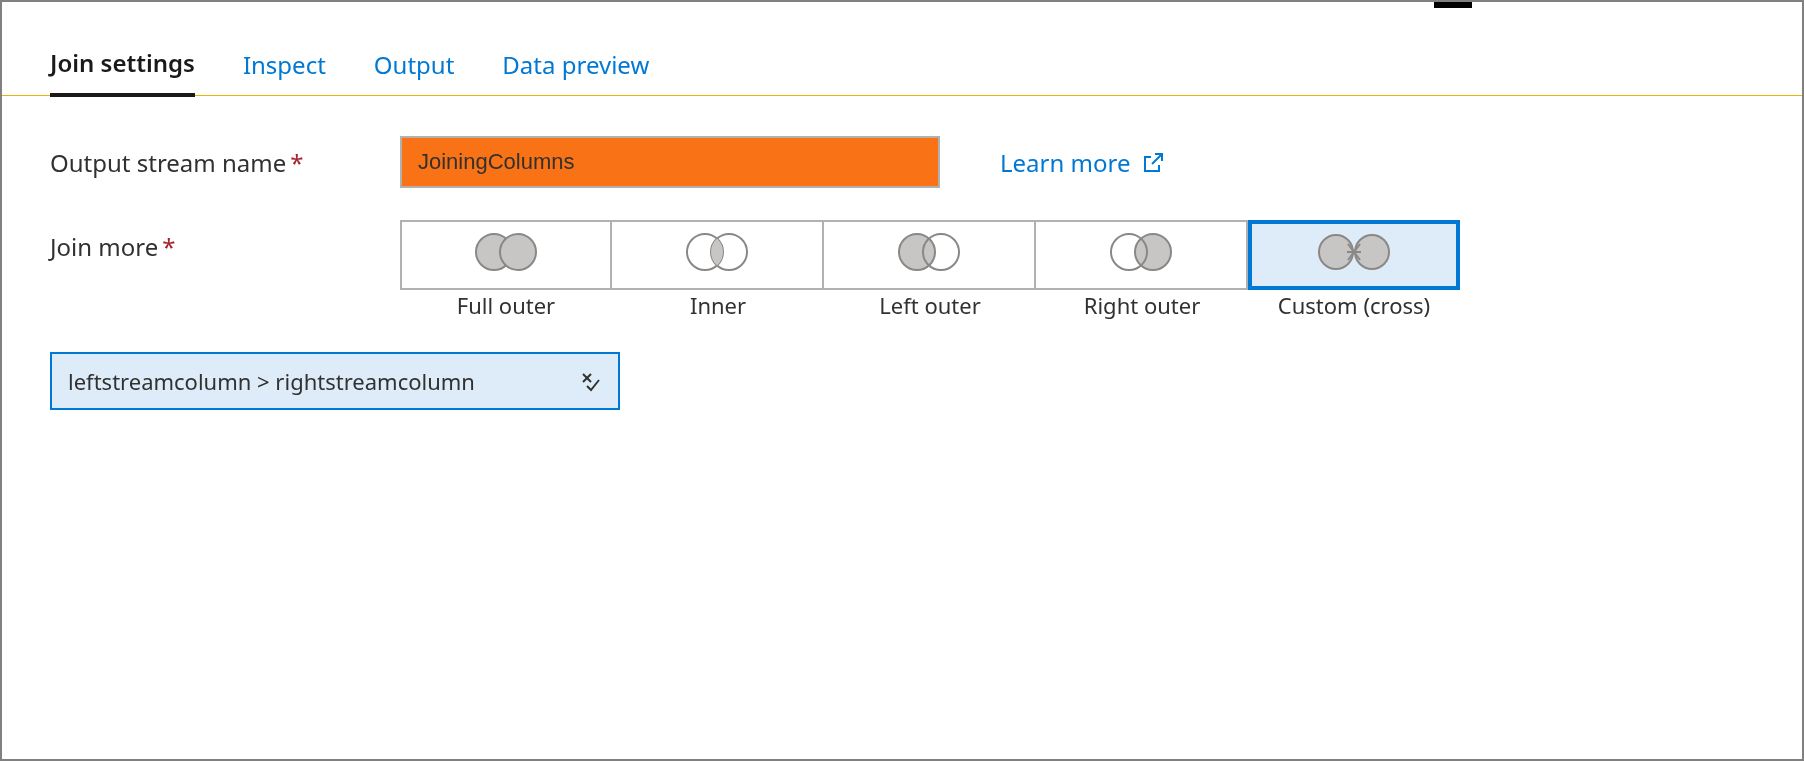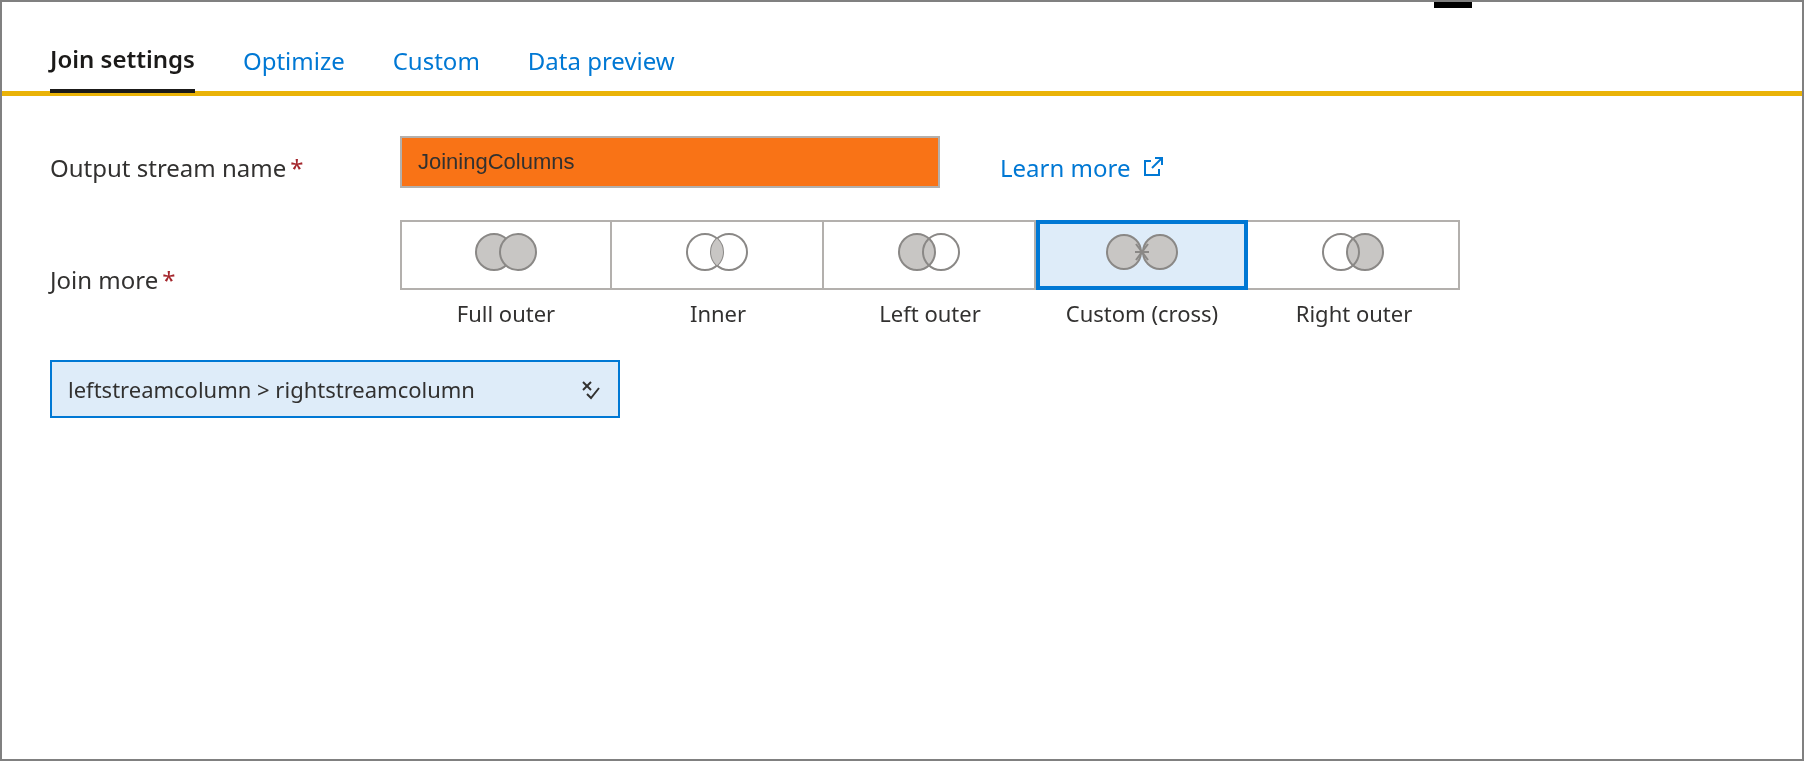--- a/index.html
+++ b/index.html
@@ -24,21 +24,21 @@
     width: 38px; height: 6px;
     background: #000;
   }
 
   
   .tab-row {
     display: flex;
     align-items: flex-end;
     gap: 48px;
     padding: 28px 48px 0 48px;
-    border-bottom: 5px solid #eab308;
+    border-bottom: 1px solid #eab308;
     height: 94px;
   }
   .tab {
     font-size: 24px;
     padding-bottom: 14px;
     cursor: pointer;
     color: #0078d4;
   }
   .tab.active {
     color: #1b1a19;
@@ -46,21 +46,21 @@
     border-bottom: 4px solid #1b1a19;
     margin-bottom: -2px;
   }
 
   
   .form-area {
     padding: 40px 48px;
   }
   .form-row {
     display: flex;
-    align-items: center;
+    align-items: flex-start;
     margin-bottom: 32px;
   }
   .form-label-col {
     width: 350px;
     font-size: 24px;
     color: #323130;
     padding-top: 10px;
   }
   .req {
     color: #a4262c;
@@ -138,21 +138,20 @@
     border: 2px solid #b3b0ad;
     display: flex; align-items:center; justify-content:center;
     background:#fff;
   }
   .jt-opt + .jt-opt .jt-box { border-left: none; }
   .jt-opt.selected .jt-box {
     border: 4px solid #0078d4;
     background: #deecf9;
   }
   .jt-label {
-    margin-top: 8px;
     font-size: 22px;
     color: #323130;
     text-align:center;
   }
 
   
   .jt-box svg { width: 90px; height: 44px; }
 
   
   .cond-input {
@@ -173,22 +172,22 @@
 
 </style>
 </head>
 <body>
 
 <div class="outer-frame">
   <div class="top-stub"></div>
 
   <div class="tab-row">
     <div class="tab active">Join settings</div>
-    <div class="tab">Optimize</div>
-    <div class="tab">Custom</div>
+    <div class="tab">Inspect</div>
+    <div class="tab">Output</div>
     <div class="tab">Data preview</div>
   </div>
 
   <div class="form-area">
 
     <div class="form-row">
       <div class="form-label-col">
         <span>Output stream name</span><span class="req">*</span>
       </div>
       <div class="form-field-col">
@@ -250,45 +249,45 @@
               <span>
                 <svg viewBox="0 0 90 44">
                   <circle cx="33" cy="22" r="18" fill="#c8c6c4" stroke="#8a8886" stroke-width="2"></circle>
                   <circle cx="57" cy="22" r="18" fill="none" stroke="#8a8886" stroke-width="2"></circle>
                 </svg>
               </span>
             </div>
             <div class="jt-label">Left outer</div>
           </div>
 
+          <div class="jt-opt">
+            <div class="jt-box">
+              <span>
+                <svg viewBox="0 0 90 44">
+                  <circle cx="57" cy="22" r="18" fill="#c8c6c4" stroke="#8a8886" stroke-width="2"></circle>
+                  <circle cx="33" cy="22" r="18" fill="none" stroke="#8a8886" stroke-width="2"></circle>
+                </svg>
+              </span>
+            </div>
+            <div class="jt-label">Right outer</div>
+          </div>
+
           <div class="jt-opt selected">
             <div class="jt-box">
               <span>
                 <svg viewBox="0 0 90 44">
                   <circle cx="27" cy="22" r="17" fill="#c8c6c4" stroke="#8a8886" stroke-width="2"></circle>
                   <circle cx="63" cy="22" r="17" fill="#c8c6c4" stroke="#8a8886" stroke-width="2"></circle>
                   <line x1="39" y1="14" x2="51" y2="30" stroke="#8a8886" stroke-width="2"></line>
                   <line x1="39" y1="30" x2="51" y2="14" stroke="#8a8886" stroke-width="2"></line>
                   <line x1="38" y1="22" x2="52" y2="22" stroke="#8a8886" stroke-width="2"></line>
                 </svg>
               </span>
             </div>
             <div class="jt-label">Custom (cross)</div>
-          </div>
-
-          <div class="jt-opt">
-            <div class="jt-box">
-              <span>
-                <svg viewBox="0 0 90 44">
-                  <circle cx="57" cy="22" r="18" fill="#c8c6c4" stroke="#8a8886" stroke-width="2"></circle>
-                  <circle cx="33" cy="22" r="18" fill="none" stroke="#8a8886" stroke-width="2"></circle>
-                </svg>
-              </span>
-            </div>
-            <div class="jt-label">Right outer</div>
           </div>
 
         </div>
       </div>
     </div>
 
     <div class="form-row" style="margin-top:16px;">
       <div class="form-field-col">
         <div class="cond-input">
           <span>leftstreamcolumn &gt; rightstreamcolumn</span>

